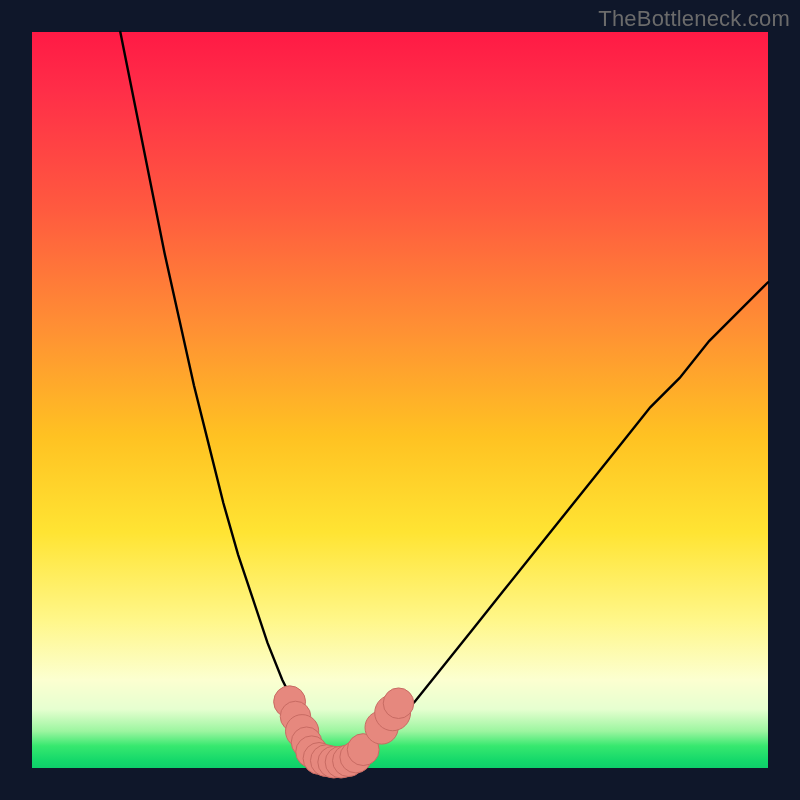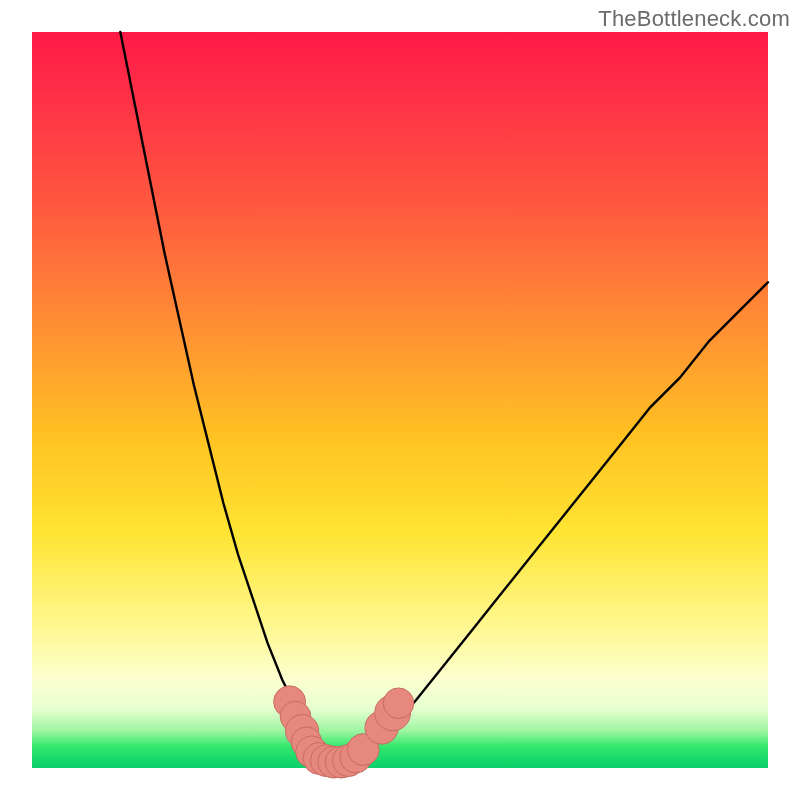--- a/index.html
+++ b/index.html
@@ -10,21 +10,21 @@
     background: #000;
     overflow: hidden;
     font-family: Arial, Helvetica, sans-serif;
   }
   .frame {
     position: absolute;
     left: 0;
     top: 0;
     width: 800px;
     height: 800px;
-    background: #ffffff;
+    background: #0f172a;
   }
   .plot {
     position: absolute;
     left: 32px;
     top: 32px;
     width: 736px;
     height: 736px;
     
     background: linear-gradient(
       to bottom,

